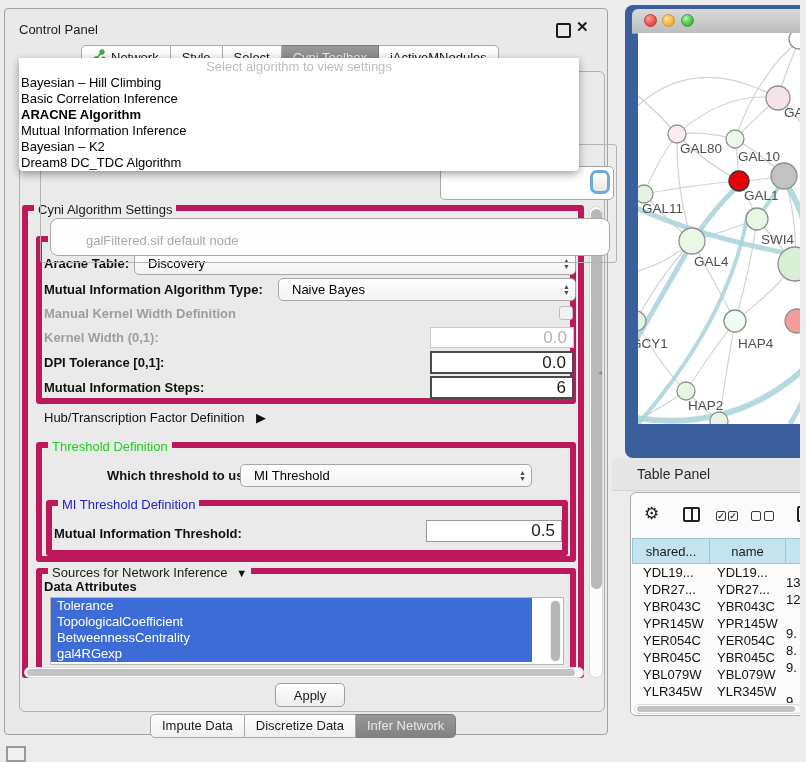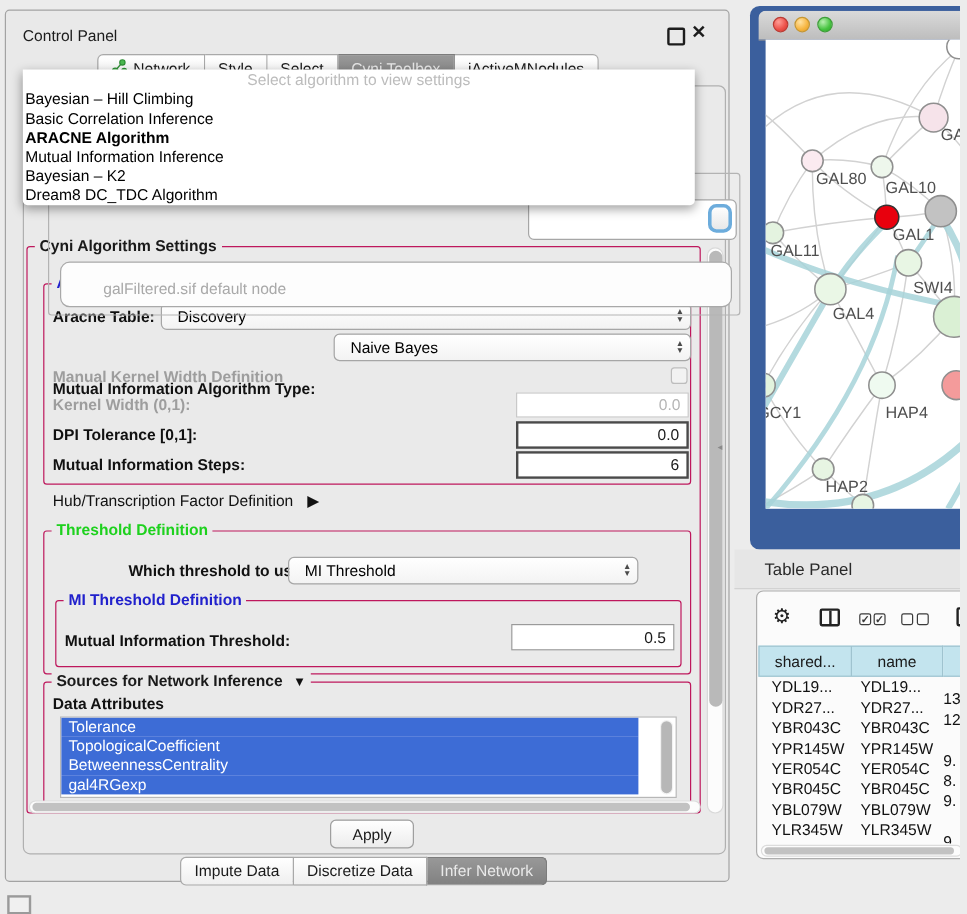--- a/index.html
+++ b/index.html
@@ -38,38 +38,38 @@
   #frag-table-combo-text{left:66px;top:161px;color:#a9a9a9;font-size:13px;z-index:4;}
 
   
   #algo-overlay{left:18px;top:57px;width:560px;background:#fff;z-index:50;
       box-shadow:0 3px 9px rgba(0,0,0,.38);border-radius:0 0 4px 4px;}
   #algo-overlay .ph{color:#bcbcbc;text-align:center;font-size:13px;height:17px;line-height:17px;}
   #algo-overlay .opt{font-size:13px;color:#000;height:16px;line-height:16px;padding-left:2px;}
   #algo-overlay .opt.sel{font-weight:bold;}
 
   
-  .gbox{position:absolute;border:1px solid #be185d;border-radius:3px;box-sizing:border-box;font-weight:bold;}
+  .gbox{position:absolute;border:6px solid #be185d;border-radius:3px;box-sizing:border-box;}
   .legend{position:absolute;top:-9px;left:6px;background:#eaeaea;padding:0 4px;font-size:13px;color:#1a1a1a;white-space:nowrap;}
   .legend.blue{color:#2121cc;}
   .legend.green{color:#1dd11d;}
 
   .lbl{position:absolute;font-size:13px;font-weight:bold;color:#111;white-space:nowrap;}
   .lbl.plain{font-weight:normal;}
   .lbl.dis{color:#9d9d9d;}
 
   .combo{position:absolute;background:linear-gradient(#ffffff,#f3f3f3);border:1px solid #a6a6a6;border-radius:5px;
          font-size:13px;display:flex;align-items:center;padding-left:13px;box-sizing:border-box;color:#000;}
   .combo .spin{position:absolute;right:5px;top:50%;transform:translateY(-50%);display:flex;flex-direction:column;
          align-items:center;color:#4a4a4a;font-size:7px;line-height:6px;}
   .combo .spin::before{content:"▲";}
   .combo .spin::after{content:"▼";}
 
-  .field{position:absolute;background:#fff;border:1px solid #9a9a9a;font-size:13px;text-align:right;
-         padding:0 6px;box-sizing:border-box;display:flex;align-items:center;justify-content:flex-end;}
+  .field{position:absolute;background:#fff;border:1px solid #9a9a9a;font-size:17px;text-align:right;
+         padding:0 6px;box-sizing:border-box;display:flex;justify-content:flex-end;}
   .field.dark{border:2px solid #4a4a4a;}
   .field.disabled{border-color:#c9c9c9;color:#b5b5b5;}
 
   .checkbox{position:absolute;width:14px;height:14px;border:1px solid #bdbdbd;border-radius:3px;background:#f2f2f2;box-sizing:border-box;}
 
   .arrow-right{display:inline-block;color:#111;font-size:13px;}
   .arrow-right::before{content:"▶";}
   .arrow-down{display:inline-block;color:#111;font-size:11px;}
   .arrow-down::before{content:"▼";}
 
@@ -177,21 +177,21 @@
       <div class="gbox" style="left:16px;top:164px;width:540px;height:168px;">
         <span class="legend blue">Algorithm Definition</span>
       </div>
 
       <div class="lbl" style="left:24px;top:184px;">Aracne Table:</div>
       <div class="combo" style="left:114px;top:180px;width:442px;height:23px;">
         <span>Discovery</span>
         <span class="spin"></span>
       </div>
 
-      <div class="lbl" style="left:24px;top:210px;margin-top:34px;">Mutual Information Algorithm Type:</div>
+      <div class="lbl" style="left:24px;top:210px;">Mutual Information Algorithm Type:</div>
       <div class="combo" style="left:258px;top:206px;width:298px;height:23px;">
         <span>Naive Bayes</span>
         <span class="spin"></span>
       </div>
 
       <div class="lbl dis" style="left:24px;top:234px;">Manual Kernel Width Definition</div>
       <div class="checkbox" style="left:539px;top:234px;"></div>
 
       <div class="lbl dis" style="left:24px;top:258px;">Kernel Width (0,1):</div>
       <div class="field disabled" style="left:410px;top:255px;width:144px;height:21px;">

